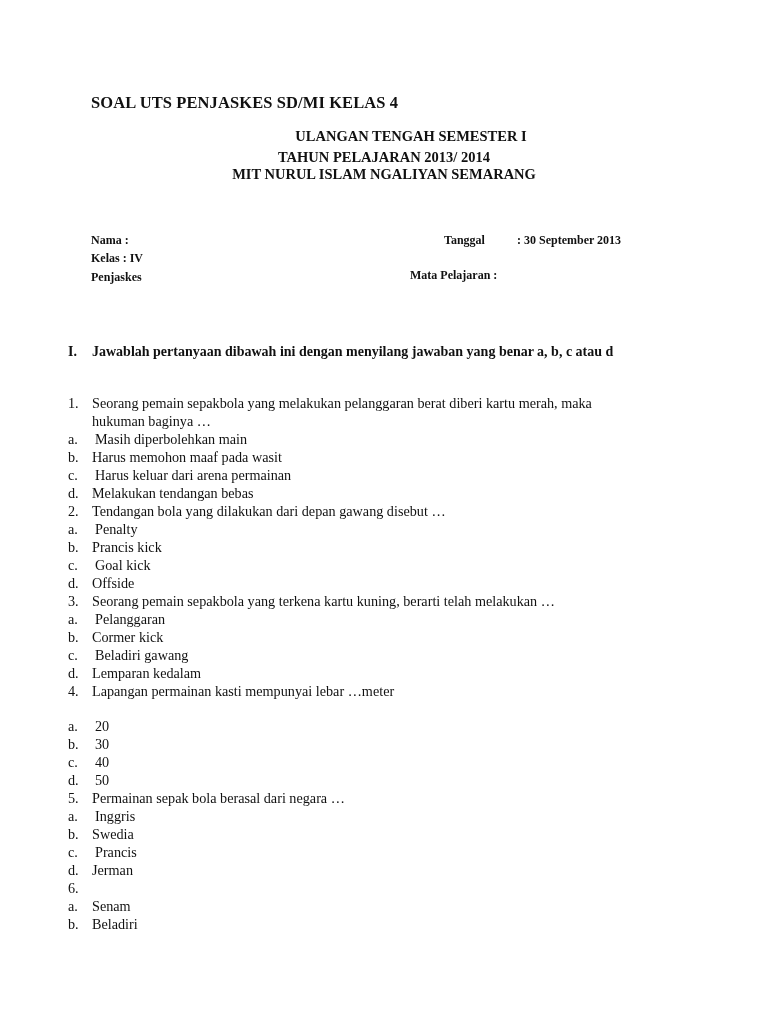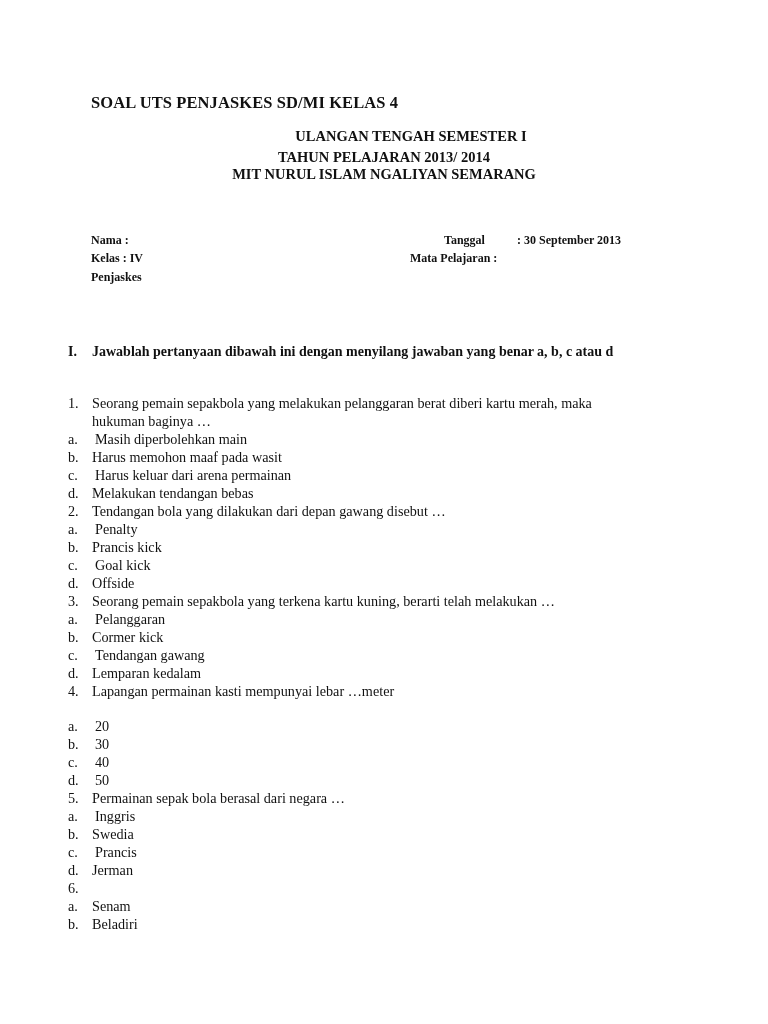--- a/index.html
+++ b/index.html
@@ -33,21 +33,21 @@
   <div class="abs bold center-line hdr1">ULANGAN TENGAH SEMESTER I</div>
   <div class="abs bold center-line hdr2">TAHUN PELAJARAN 2013/ 2014</div>
   <div class="abs bold center-line hdr3">MIT NURUL ISLAM NGALIYAN SEMARANG</div>
 
   <div>
     <div class="abs bold meta" style="left:91px;top:233px;">Nama  :</div>
     <div class="abs bold meta" style="left:91px;top:251px;">Kelas   : IV</div>
     <div class="abs bold meta" style="left:91px;top:270px;">Penjaskes</div>
     <div class="abs bold meta" style="left:410px;top:233px;margin-left:34px;">Tanggal</div>
     <div class="abs bold meta" style="left:517px;top:233px;">: 30 September 2013</div>
-    <div class="abs bold meta" style="left:410px;top:251px;">Mata Pelajaran  :</div>
+    <div class="abs bold meta" style="left:410px;top:268px;">Mata Pelajaran  :</div>
   </div>
 
   <div class="abs bold section">
     <span class="num">I.</span><span>Jawablah pertanyaan dibawah ini dengan menyilang jawaban yang benar a, b, c atau d</span>
   </div>
 
   <div class="q">
 
     <div class="row" style="top:394px;">
       <span class="lbl">1.</span>
@@ -101,21 +101,21 @@
     <div class="row" style="top:610px;">
       <span class="lbl">a.</span>
       <span class="txt ind">Pelanggaran</span>
     </div>
     <div class="row" style="top:628px;">
       <span class="lbl">b.</span>
       <span class="txt">Cormer kick</span>
     </div>
     <div class="row" style="top:646px;">
       <span class="lbl">c.</span>
-      <span class="txt ind">Tendangan gawang</span>
+      <span class="txt ind">Beladiri gawang</span>
     </div>
     <div class="row" style="top:664px;">
       <span class="lbl">d.</span>
       <span class="txt">Lemparan kedalam</span>
     </div>
 
     <div class="row" style="top:682px;">
       <span class="lbl">4.</span>
       <span class="txt">Lapangan permainan kasti mempunyai lebar …meter</span>
     </div>

